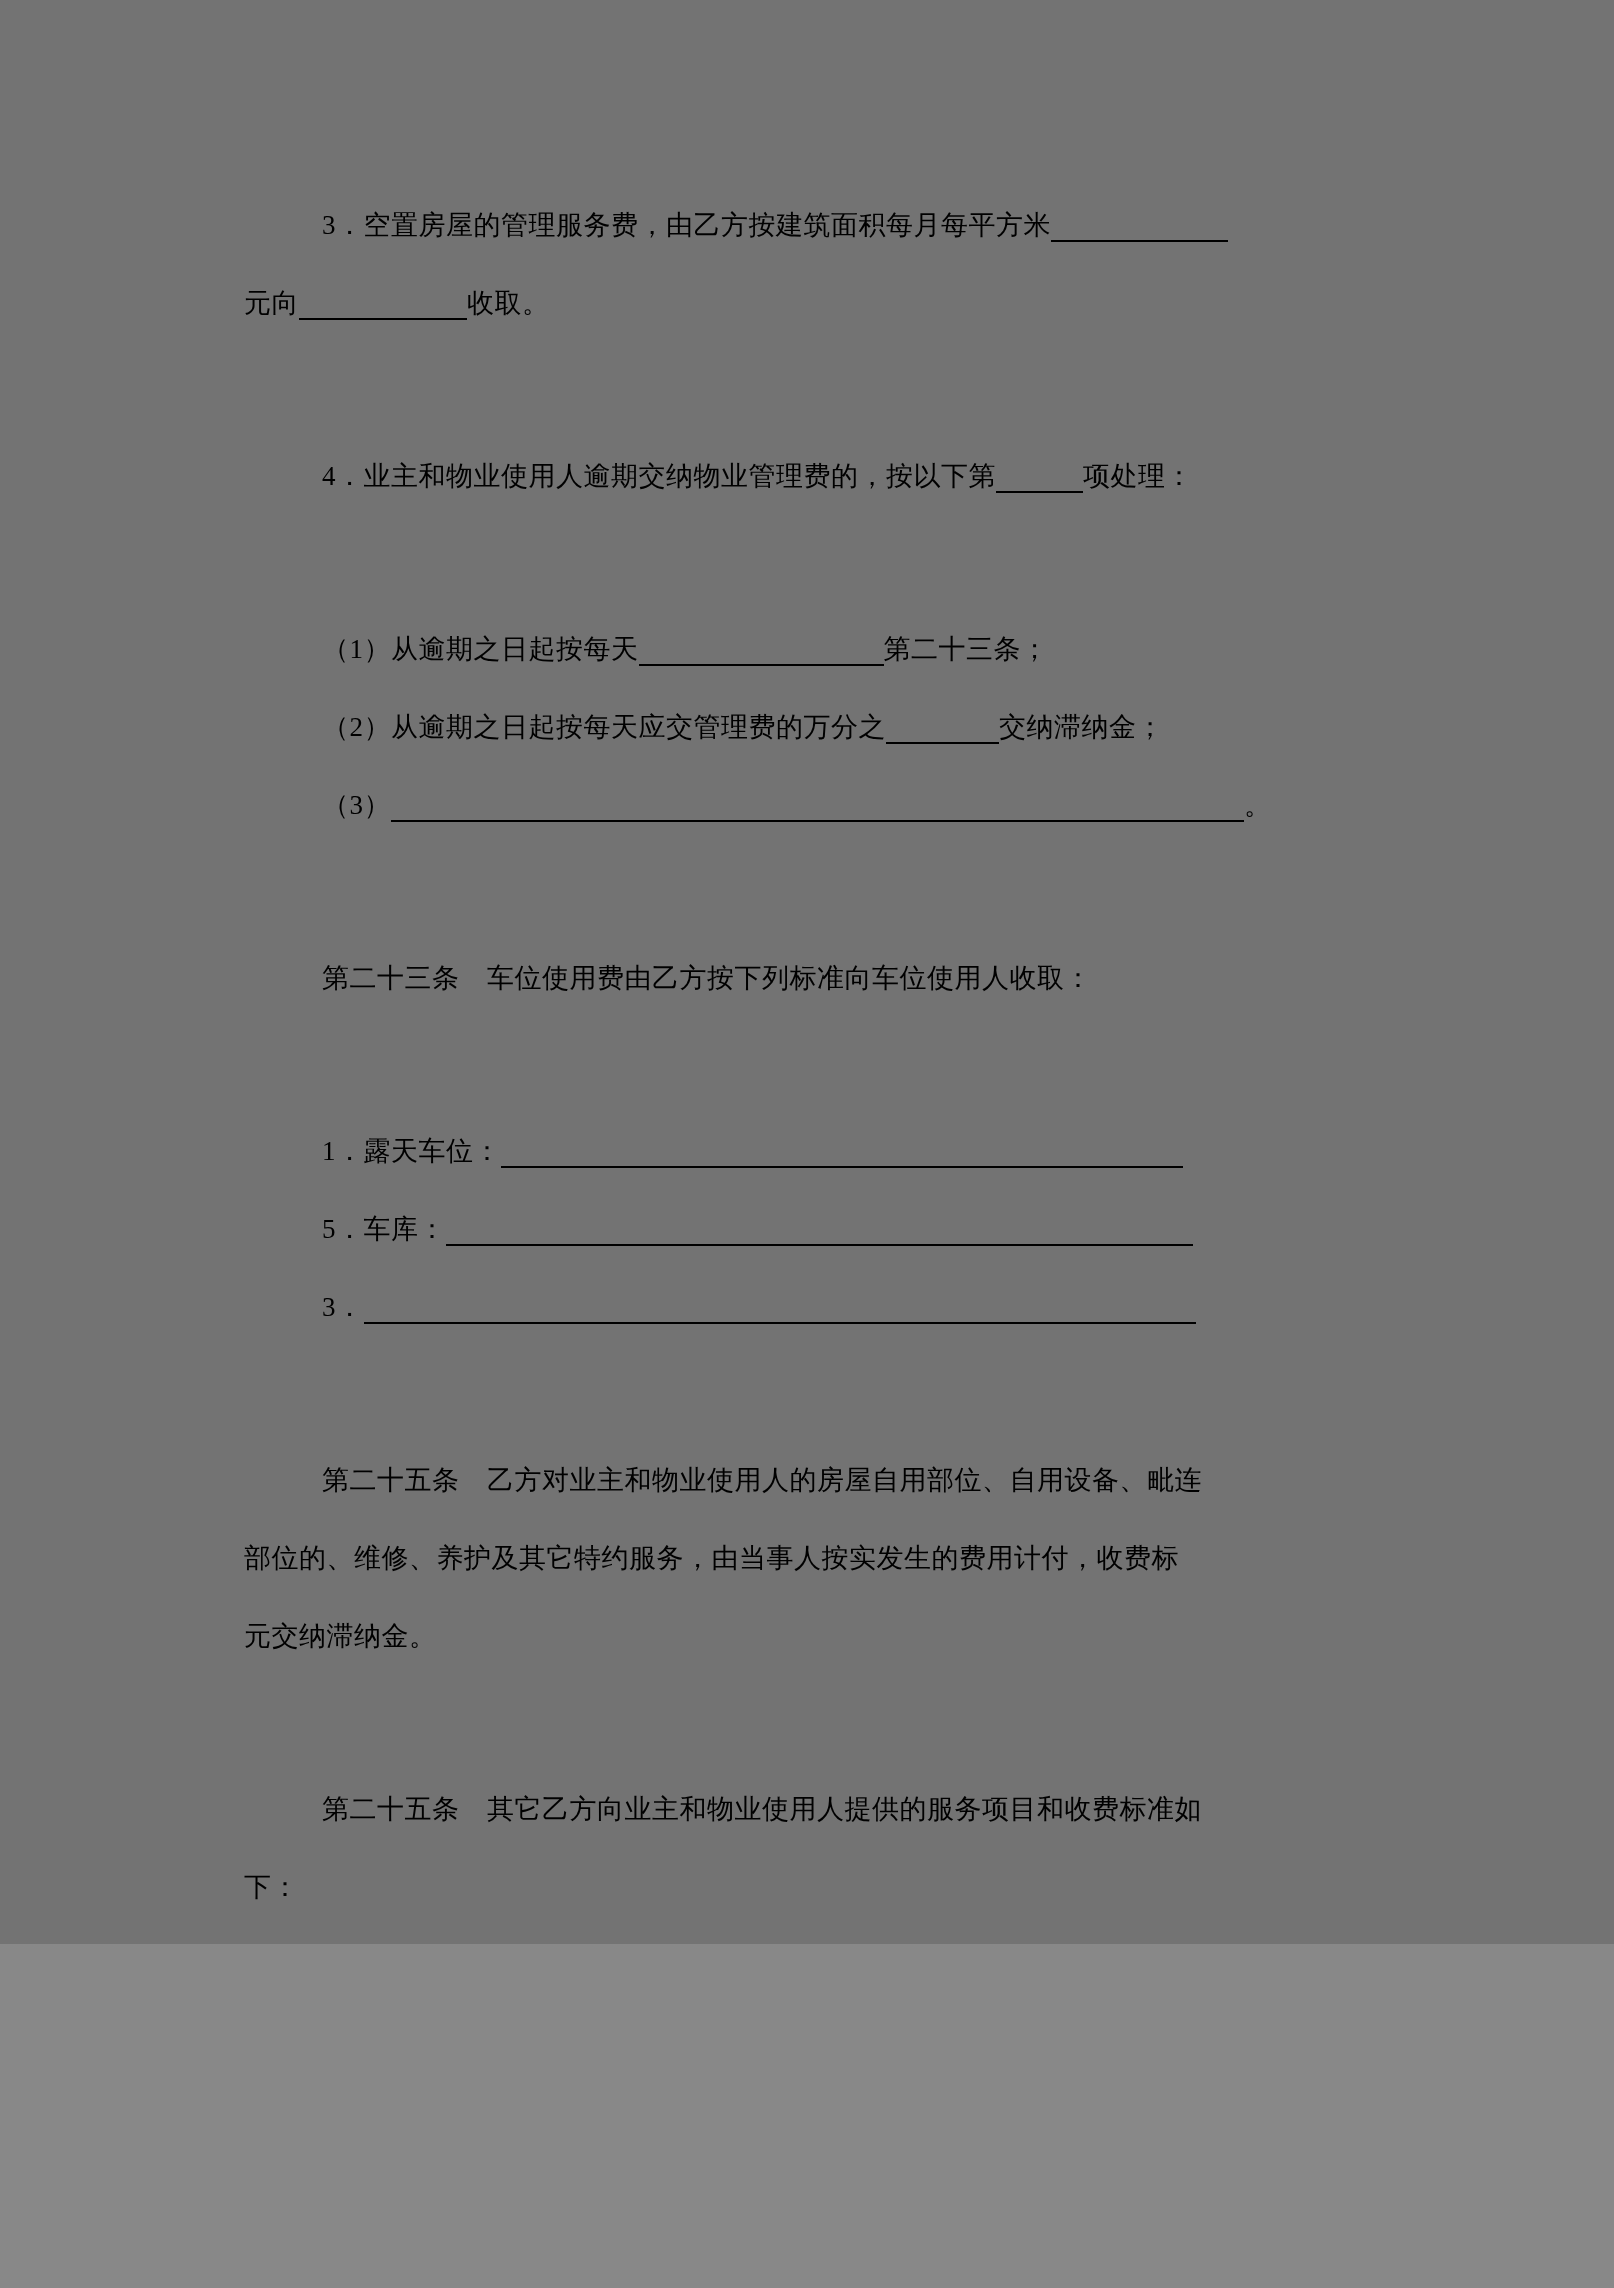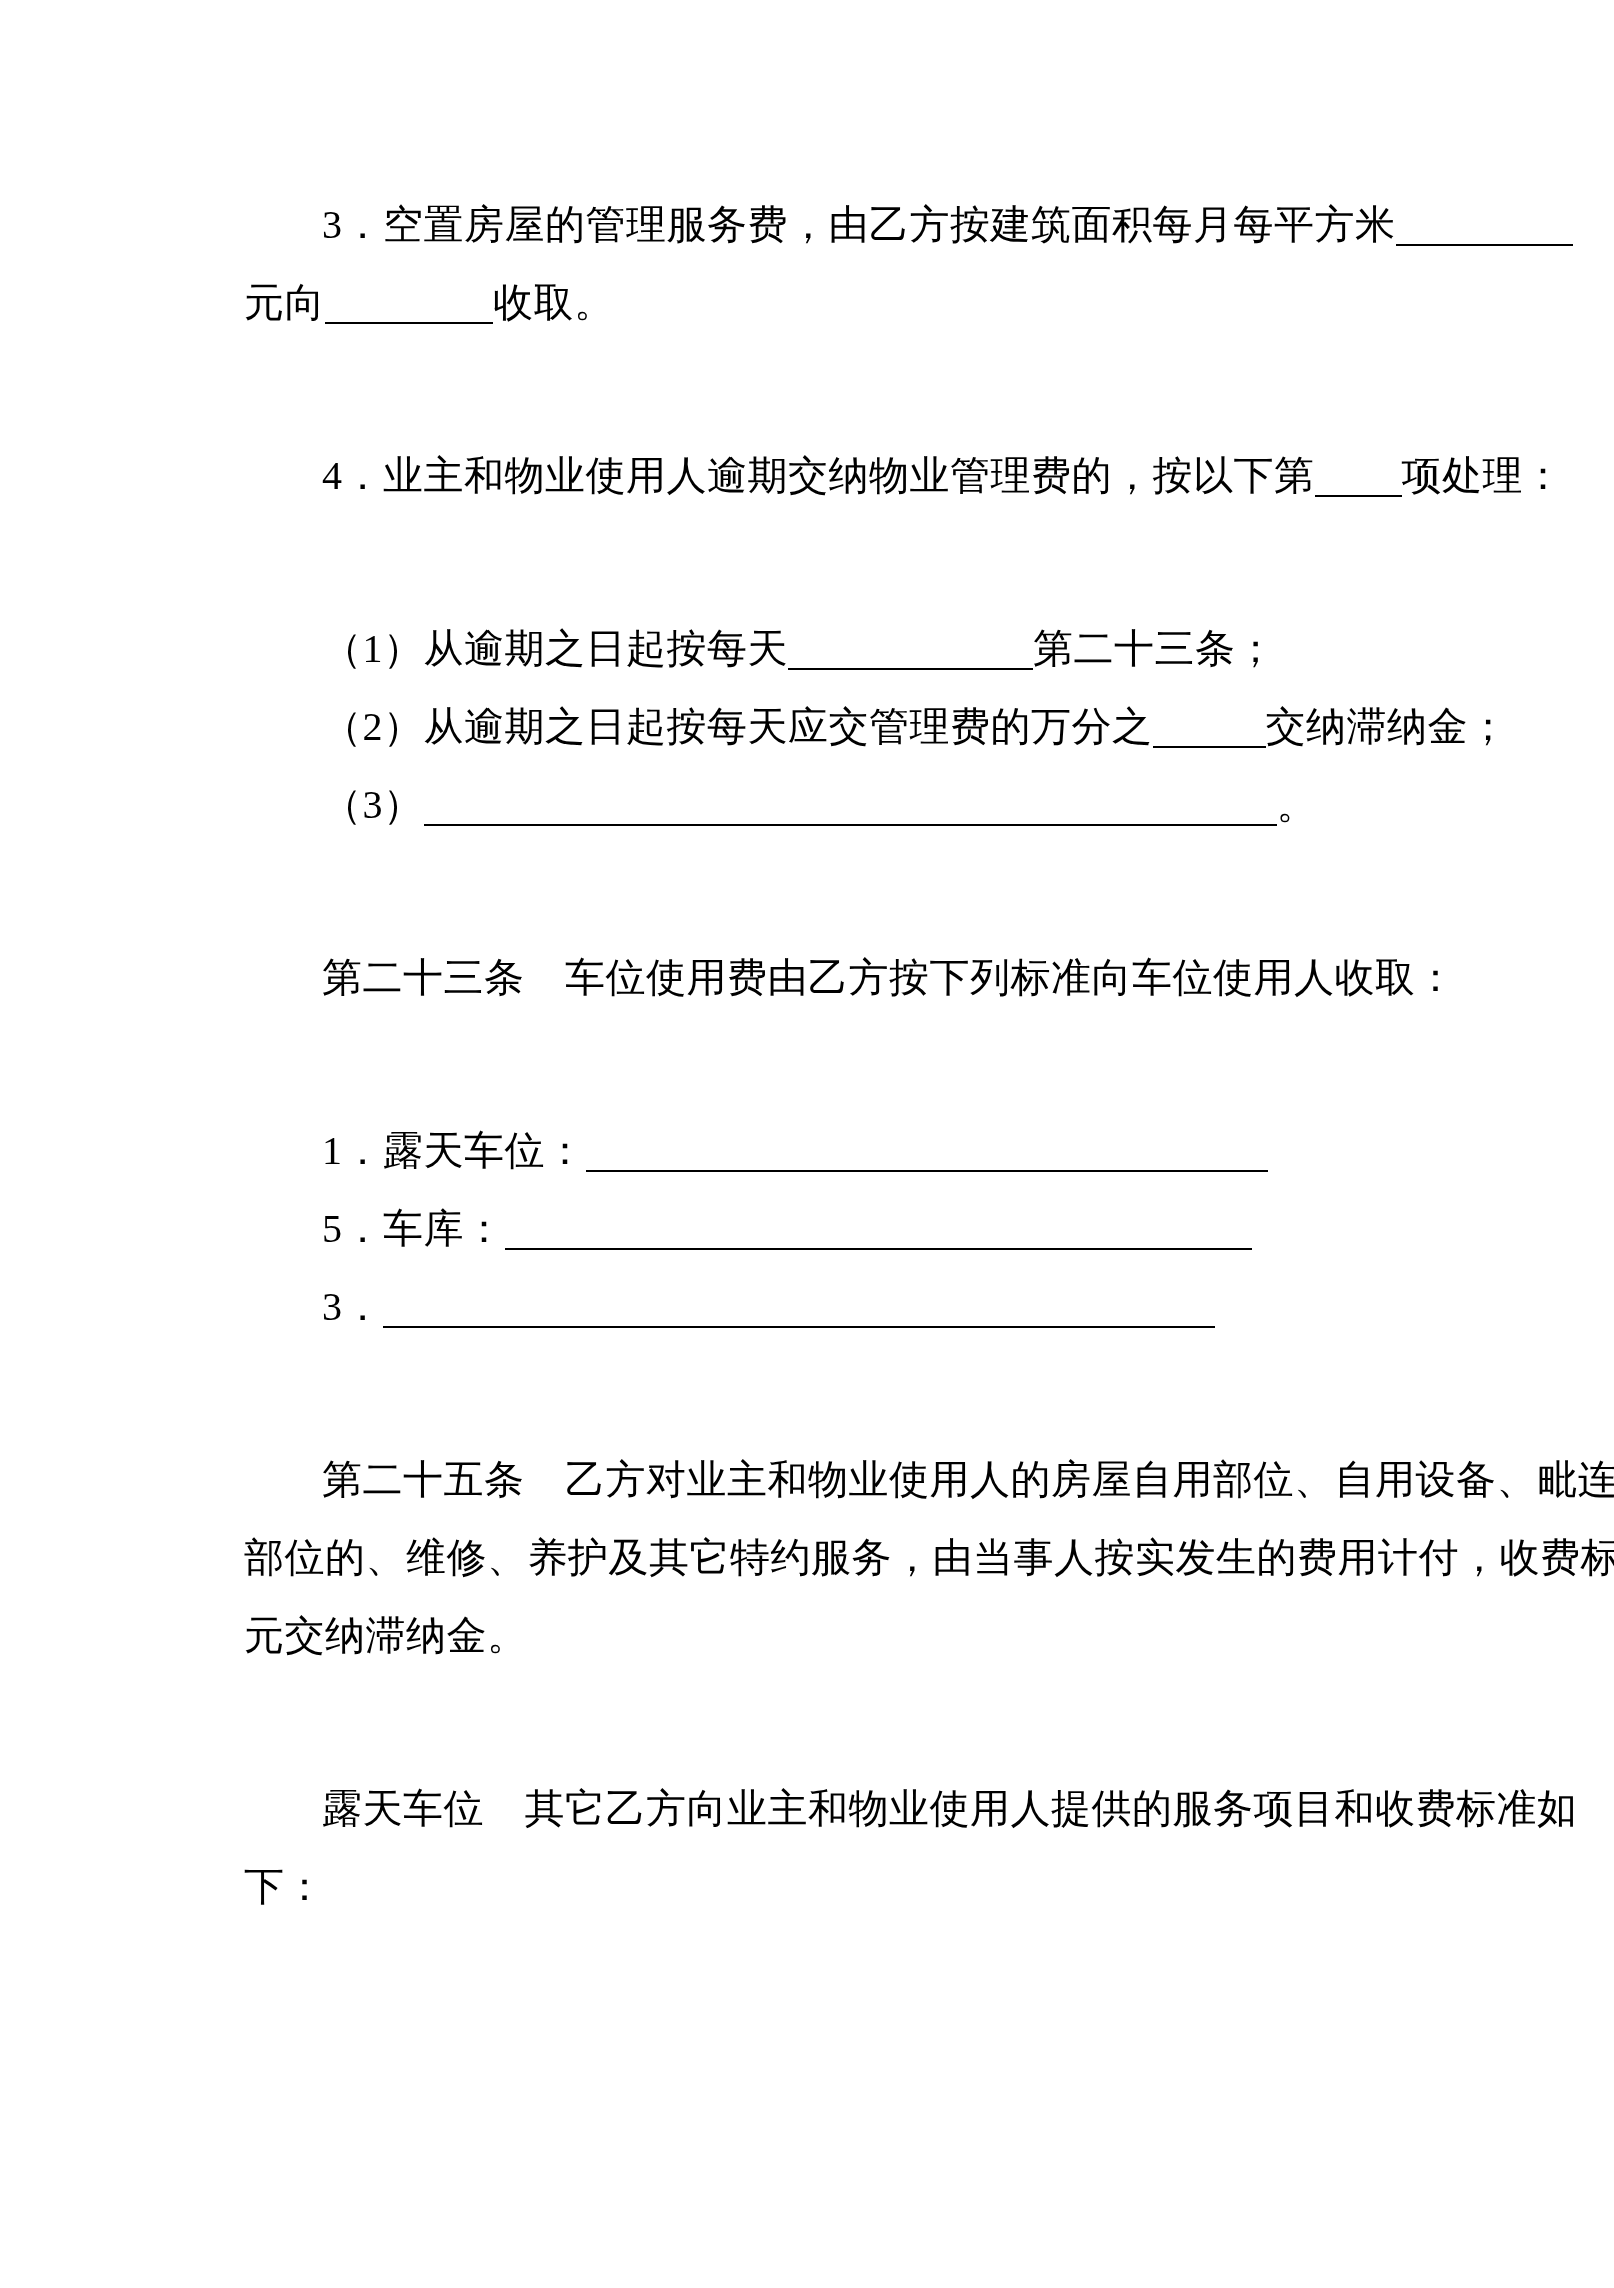--- a/index.html
+++ b/index.html
@@ -3,26 +3,26 @@
 <meta charset="utf-8">
 <style>
   html, body {
     margin: 0;
     padding: 0;
     background: #888;
   }
   .page {
     position: relative;
     width: 1615px;
-    height: 2288px;
+    height: 1944px;
     margin: 0 auto;
-    background: #ffffff;
+    background: #737373;
     color: #000000;
     font-family: "Liberation Serif", "DejaVu Serif", serif;
-    font-size: 40px;
+    font-size: 27px;
     overflow: hidden;
   }
   .doc-body {
     position: absolute;
     left: 244px;
     top: 186px;
     width: 1127px;
   }
   .line {
     margin: 0;
@@ -55,17 +55,17 @@
       <div class="line indent space-before"><span>（1）从逾期之日起按每天</span><span class="blank" style="width: 245px;"></span><span>第二十三条；</span></div>
       <div class="line indent"><span>（2）从逾期之日起按每天应交管理费的万分之</span><span class="blank" style="width: 113px;"></span><span>交纳滞纳金；</span></div>
       <div class="line indent"><span>（3）</span><span class="blank" style="width: 853px;"></span><span>。</span></div>
       <div class="line indent space-before"><span>第二十三条　车位使用费由乙方按下列标准向车位使用人收取：</span></div>
       <div class="line indent space-before"><span>1．露天车位：</span><span class="blank" style="width: 682px;"></span></div>
       <div class="line indent"><span>5．车库：</span><span class="blank" style="width: 747px;"></span></div>
       <div class="line indent"><span>3．</span><span class="blank" style="width: 832px;"></span></div>
       <div class="line indent space-before"><span>第二十五条　乙方对业主和物业使用人的房屋自用部位、自用设备、毗连</span></div>
       <div class="line"><span>部位的、维修、养护及其它特约服务，由当事人按实发生的费用计付，收费标</span></div>
       <div class="line"><span>元交纳滞纳金。</span></div>
-      <div class="line indent space-before"><span>露天车位　其它乙方向业主和物业使用人提供的服务项目和收费标准如</span></div>
+      <div class="line indent space-before"><span>第二十五条　其它乙方向业主和物业使用人提供的服务项目和收费标准如</span></div>
       <div class="line"><span>下：</span></div>
     </div>
 </div>
 
 
 </body></html>

